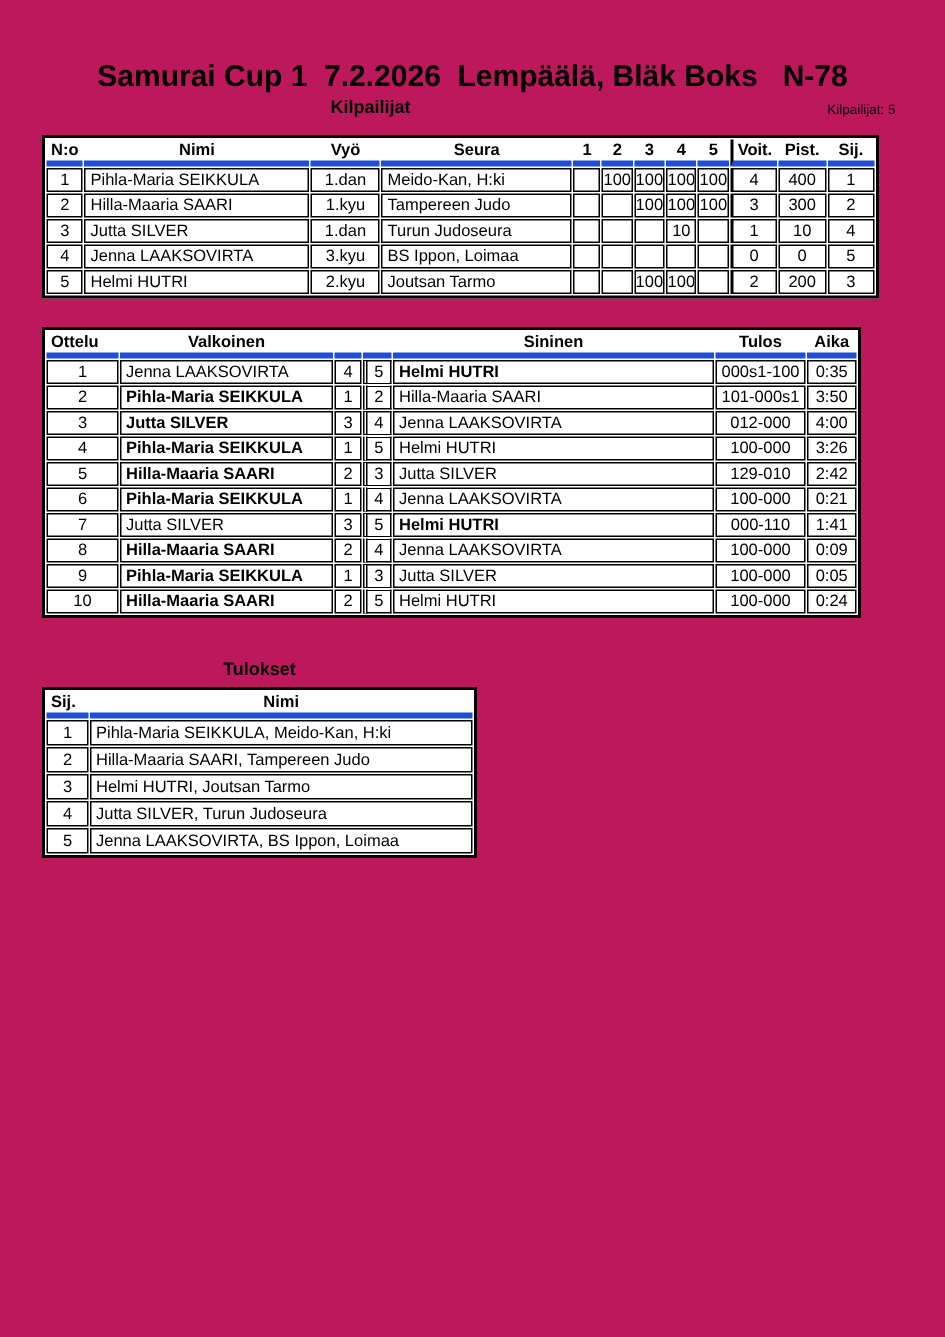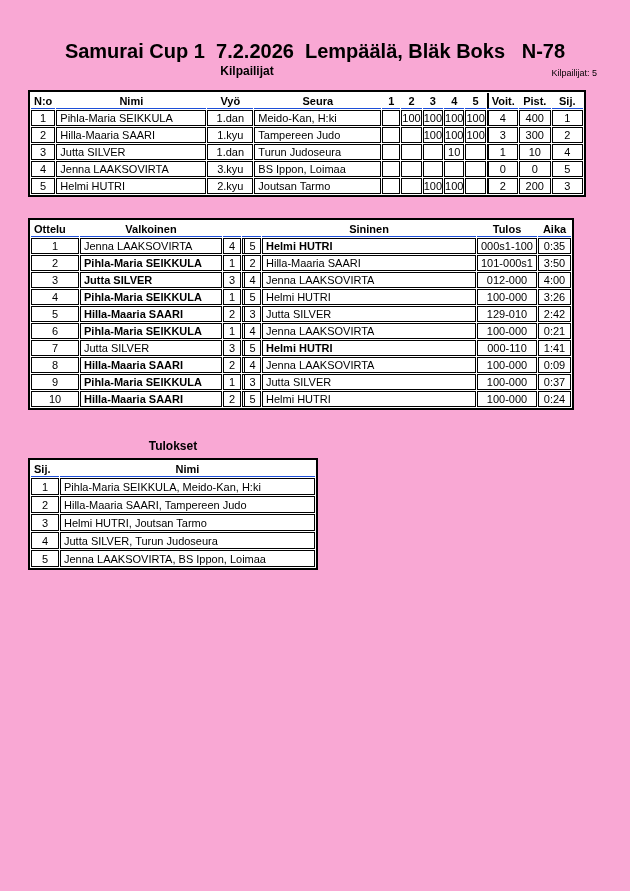--- a/index.html
+++ b/index.html
@@ -1,21 +1,21 @@
 <!DOCTYPE html>
 <html><head>
 <meta charset="utf-8">
 <style>
   * { box-sizing: border-box; margin: 0; padding: 0; }
   html, body { background: #fff; }
   .page {
     position: relative;
     width: 630px;
     height: 891px;
-    background: #f9a8d4;
+    background: #be185d;
     font-family: "Liberation Sans", sans-serif;
     color: #000;
     overflow: hidden;
   }
   .doc-title {
     position: absolute;
     top: 40px; left: 0;
     width: 630px;
     text-align: center;
     font-size: 20px;
@@ -40,21 +40,21 @@
   table.sheet {
     position: absolute;
     border-collapse: separate;
     border-spacing: 1px;
     border: 2px solid #000;
     background: #fff;
     table-layout: fixed;
   }
   .sheet th {
     border: none;
-    border-bottom: 1px solid #1d4ed8;
+    border-bottom: 4px solid #1d4ed8;
     font-size: 11px;
     font-weight: bold;
     height: 16px;
     padding: 1px 3px;
     white-space: nowrap;
     overflow: hidden;
     text-align: center;
     vertical-align: middle;
   }
   .sheet td {
@@ -284,21 +284,21 @@
       <td>100-000</td>
       <td>0:09</td>
     </tr>
     <tr>
       <td>9</td>
       <td class="al win">Pihla-Maria SEIKKULA</td>
       <td class="num-cell">1</td>
       <td class="num-cell sep-double">3</td>
       <td class="al">Jutta SILVER</td>
       <td>100-000</td>
-      <td>0:37</td>
+      <td>0:05</td>
     </tr>
     <tr>
       <td>10</td>
       <td class="al win">Hilla-Maaria SAARI</td>
       <td class="num-cell">2</td>
       <td class="num-cell sep-double">5</td>
       <td class="al">Helmi HUTRI</td>
       <td>100-000</td>
       <td>0:24</td>
     </tr>

